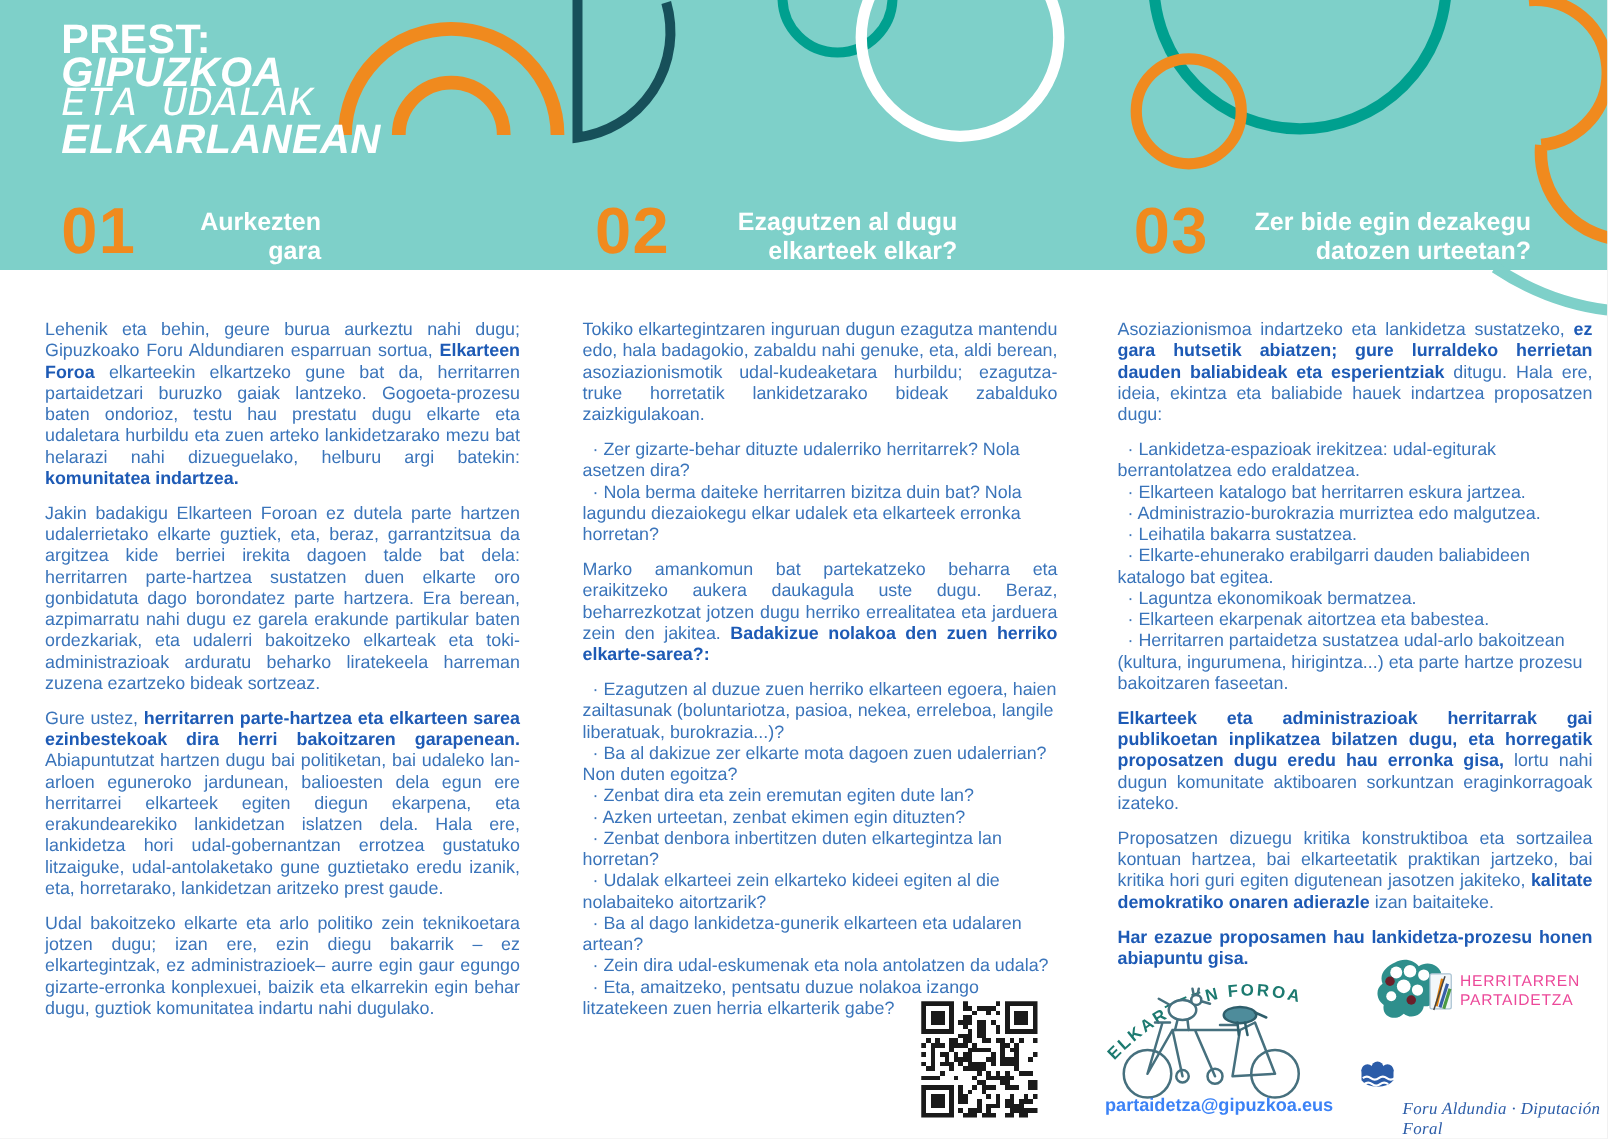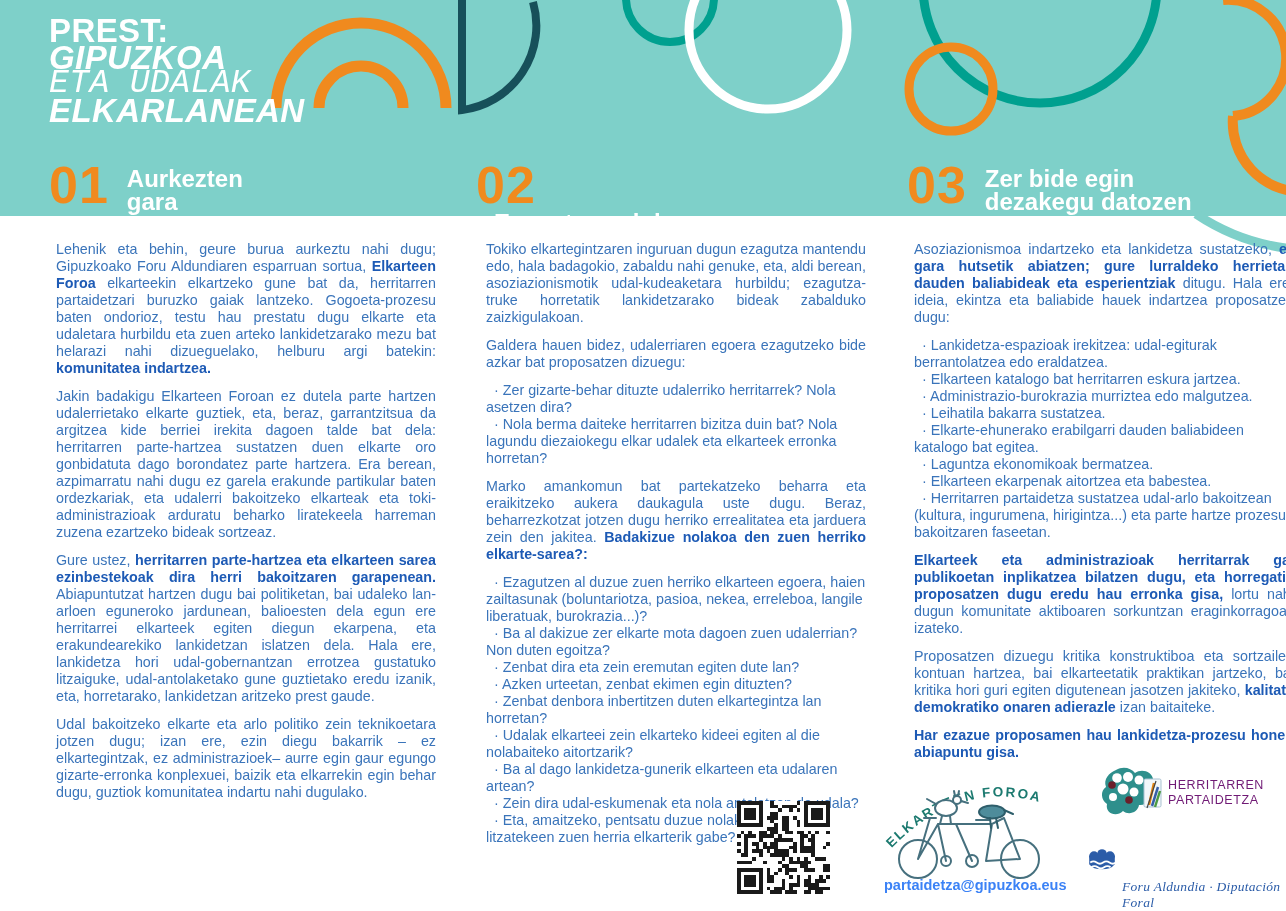--- a/index.html
+++ b/index.html
@@ -6,43 +6,43 @@
   .page{position:relative;width:1286px;height:911px;background:#FFFFFF;overflow:hidden;
         font-family:"Liberation Sans",sans-serif;margin:0 auto;}
   
   .band{position:absolute;left:0;top:0;width:1286px;height:216px;background:#7ED0C9;}
   .deco{position:absolute;left:0;top:0;z-index:1;pointer-events:none;}
   .header-content{position:absolute;left:13px;top:0;width:1286px;height:167px;z-index:2;padding-left:37px;}
   .title{position:absolute;left:36px;top:18px;color:#FFFFFF;font-size:33px;line-height:26.5px;
          font-weight:bold;letter-spacing:.4px;}
   .tl-italic{font-style:italic;}
   .tl-light{font-style:italic;font-weight:normal;font-family:Liberation Mono, monospace;}
-  .sec{position:absolute;top:163px;display:flex;}
+  .sec{position:absolute;top:163px;display:flex;text-align:right;}
   .sec-num{font-size:52px;font-weight:bold;color:#F08A1E;line-height:44px;letter-spacing:1px;}
-  .sec-title{font-size:24px;font-weight:bold;color:#FFFFFF;line-height:23px;padding:4px 0 0 18px;}
+  .sec-title{font-size:20px;font-weight:bold;color:#FFFFFF;line-height:23px;padding:4px 0 0 18px;}
   .sec1{left:36px;}  .sec1 .sec-title{width:130px;}
-  .sec2{left:463px;flex-direction:column;} .sec2 .sec-title{width:212px;}
+  .sec2{left:463px;} .sec2 .sec-title{width:212px;}
   .sec3{left:894px;} .sec3 .sec-title{width:240px;}
   
-  .col{position:absolute;top:241px;width:380px;font-size:14.3px;line-height:17px;
-       color:#3A74BA;text-align:justify;z-index:2;margin-left:20px;}
+  .col{position:absolute;top:256px;width:380px;font-size:14.3px;line-height:17px;
+       color:#3A74BA;text-align:justify;z-index:2;}
   .col1{left:36px;} .col2{left:466px;} .col3{left:894px;}
   .col strong{color:#1D5AB5;}
   .body-p{margin:0 0 11px;}
   .bullets{margin:0 0 11px;}
   .bullet{text-align:left;text-indent:8px;}
   .bullet::before{content:"· ";}
   
   .qr{position:absolute;left:737px;top:801px;width:93px;height:93px;z-index:2;}
   .foroa{position:absolute;left:884px;top:774px;width:174px;height:106px;z-index:2;}
   .arc-text{font-size:13.5px;font-weight:bold;letter-spacing:2px;fill:#1C7A70;}
   .foroa-email{position:absolute;left:884px;top:877px;font-weight:bold;color:#3b82f6;
                font-size:14.5px;z-index:2;cursor:pointer;}
   .hp-logo{position:absolute;left:1100px;top:766px;display:flex;align-items:center;z-index:2;}
-  .hp-text{margin-left:4px;color:#701a75;font-size:12.5px;line-height:15px;letter-spacing:.6px;}
+  .hp-text{margin-left:4px;color:#ec4899;font-size:12.5px;line-height:15px;letter-spacing:.6px;}
   .gip-logo{position:absolute;left:1086px;top:846px;z-index:2;color:#2B5CA8;}
   .gip-row{display:flex;align-items:center;}
   .gip-name{font-size:30px;font-weight:bold;letter-spacing:.5px;margin-left:5px;}
   .gip-sub{font-family:"Liberation Serif",serif;font-style:italic;font-size:13.5px;
            margin:1px 0 0 36px;letter-spacing:.3px;}
 </style>
 </head>
 <body>
 
 <div class="page">
@@ -92,21 +92,20 @@
   </div>
 
   <div class="col col1">
       <p class="body-p"><span>Lehenik eta behin, geure burua aurkeztu nahi dugu; Gipuzkoako Foru Aldundiaren esparruan sortua, </span><strong>Elkarteen Foroa</strong><span> elkarteekin elkartzeko gune bat da, herritarren partaidetzari buruzko gaiak lantzeko. Gogoeta-prozesu baten ondorioz, testu hau prestatu dugu elkarte eta udaletara hurbildu eta zuen arteko lankidetzarako mezu bat helarazi nahi dizueguelako, helburu argi batekin: </span><strong>komunitatea indartzea.</strong></p>
       <p class="body-p"><span>Jakin badakigu Elkarteen Foroan ez dutela parte hartzen udalerrietako elkarte guztiek, eta, beraz, garrantzitsua da argitzea kide berriei irekita dagoen talde bat dela: herritarren parte-hartzea sustatzen duen elkarte oro gonbidatuta dago borondatez parte hartzera. Era berean, azpimarratu nahi dugu ez garela erakunde partikular baten ordezkariak, eta udalerri bakoitzeko elkarteak eta toki-administrazioak arduratu beharko liratekeela harreman zuzena ezartzeko bideak sortzeaz.</span></p>
       <p class="body-p"><span>Gure ustez, </span><strong>herritarren parte-hartzea eta elkarteen sarea ezinbestekoak dira herri bakoitzaren garapenean.</strong><span> Abiapuntutzat hartzen dugu bai politiketan, bai udaleko lan-arloen eguneroko jardunean, balioesten dela egun ere herritarrei elkarteek egiten diegun ekarpena, eta erakundearekiko lankidetzan islatzen dela. Hala ere, lankidetza hori udal-gobernantzan errotzea gustatuko litzaiguke, udal-antolaketako gune guztietako eredu izanik, eta, horretarako, lankidetzan aritzeko prest gaude.</span></p>
       <p class="body-p"><span>Udal bakoitzeko elkarte eta arlo politiko zein teknikoetara jotzen dugu; izan ere, ezin diegu bakarrik – ez elkartegintzak, ez administrazioek– aurre egin gaur egungo gizarte-erronka konplexuei, baizik eta elkarrekin egin behar dugu, guztiok komunitatea indartu nahi dugulako.</span></p>
     </div>
   <div class="col col2">
       <p class="body-p"><span>Tokiko elkartegintzaren inguruan dugun ezagutza mantendu edo, hala badagokio, zabaldu nahi genuke, eta, aldi berean, asoziazionismotik udal-kudeaketara hurbildu; ezagutza-truke horretatik lankidetzarako bideak zabalduko zaizkigulakoan.</span></p>
-      <p class="body-p"><span>Galdera hauen bidez, udalerriaren egoera ezagutzeko bide azkar bat proposatzen dizuegu:</span></p>
       <div class="bullets">
         <div class="bullet">Zer gizarte-behar dituzte udalerriko herritarrek? Nola asetzen dira?</div>
         <div class="bullet">Nola berma daiteke herritarren bizitza duin bat? Nola lagundu diezaiokegu elkar udalek eta elkarteek erronka horretan?</div>
       </div>
       <p class="body-p"><span>Marko amankomun bat partekatzeko beharra eta eraikitzeko aukera daukagula uste dugu. Beraz, beharrezkotzat jotzen dugu herriko errealitatea eta jarduera zein den jakitea. </span><strong>Badakizue nolakoa den zuen herriko elkarte-sarea?:</strong></p>
       <div class="bullets">
         <div class="bullet">Ezagutzen al duzue zuen herriko elkarteen egoera, haien zailtasunak (boluntariotza, pasioa, nekea, erreleboa, langile liberatuak, burokrazia...)?</div>
         <div class="bullet">Ba al dakizue zer elkarte mota dagoen zuen udalerrian? Non duten egoitza?</div>
         <div class="bullet">Zenbat dira eta zein eremutan egiten dute lan?</div>
         <div class="bullet">Azken urteetan, zenbat ekimen egin dituzten?</div>

